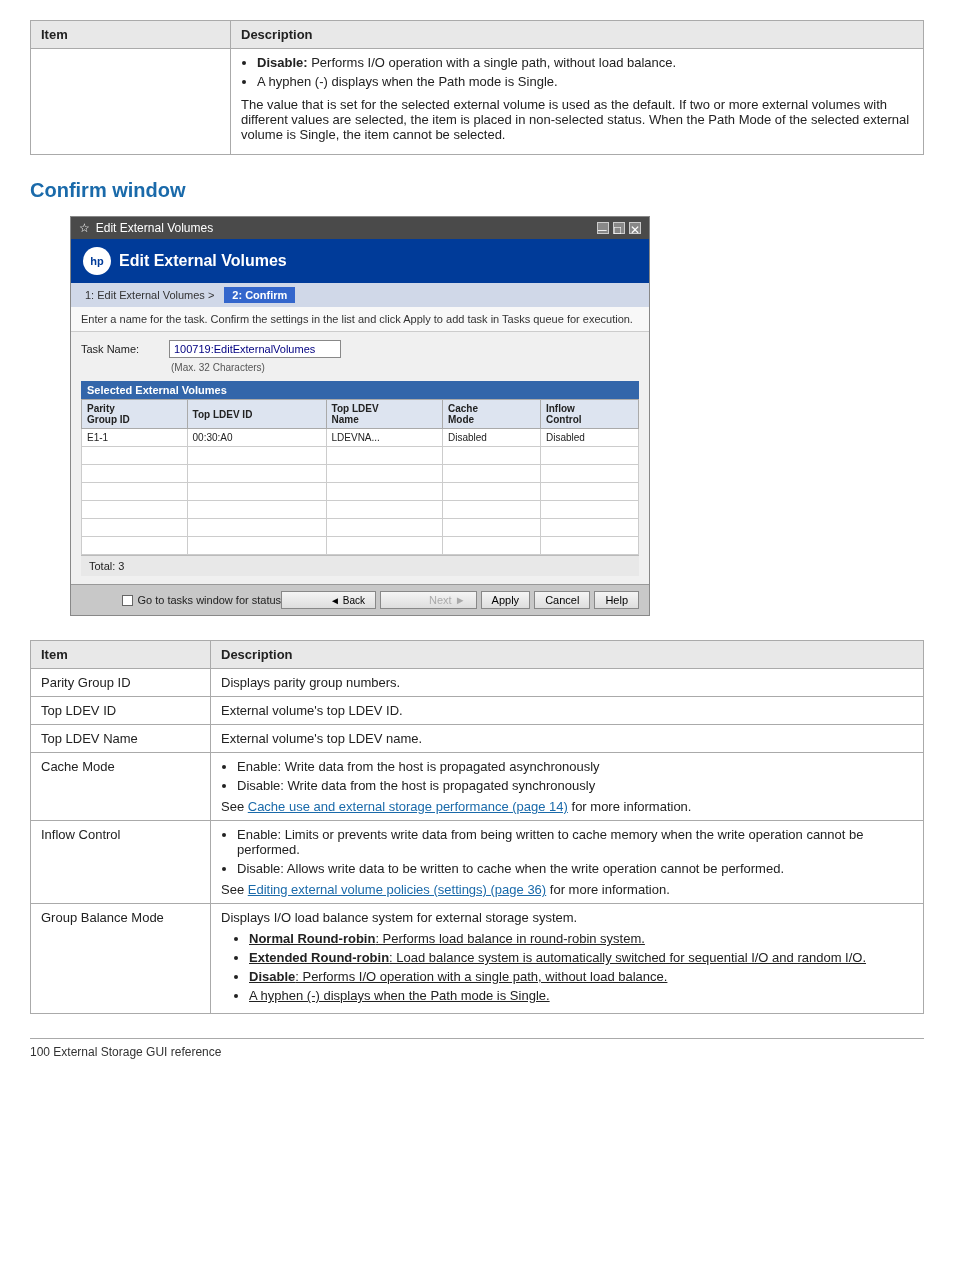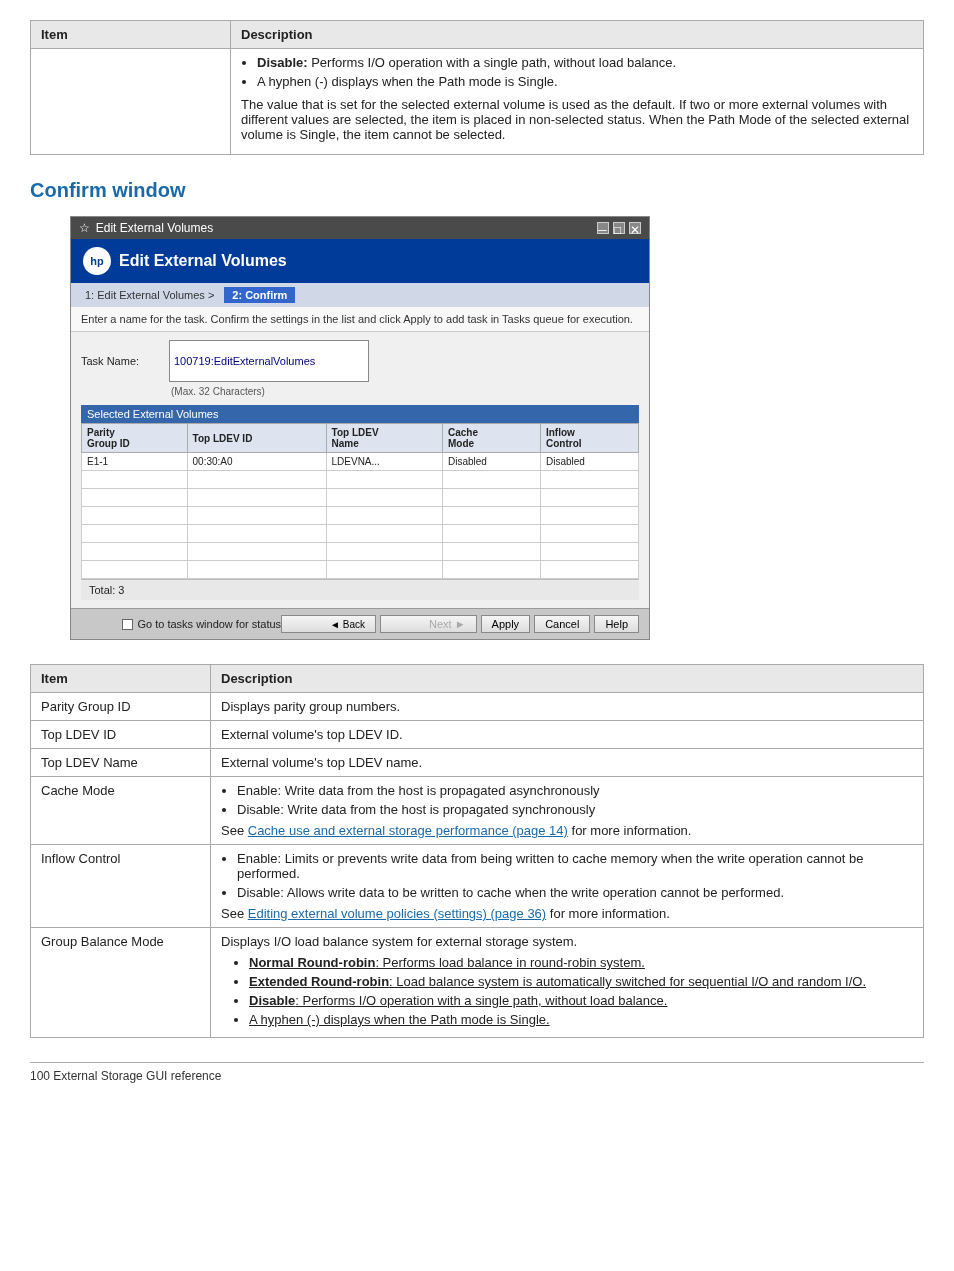--- a/index.html
+++ b/index.html
@@ -146,38 +146,38 @@
       display: flex;
       align-items: center;
       gap: 8px;
       margin-bottom: 4px;
       font-size: 11px;
     }
     .task-name-row label { min-width: 80px; }
     .task-name-input {
       border: 1px solid #888;
       background: #fff;
-      padding: 14px 4px;
-      font-size: 11px;
-      width: 200px;
+      padding: 2px 4px;
+      font-size: 11px;
+      width: 172px;
       color: #000080;
     }
     .task-chars-hint {
       font-size: 10px;
       color: #555;
       margin-left: 90px;
       margin-bottom: 8px;
     }
 
     .sel-ext-volumes-header {
       background: #3366aa;
       color: #fff;
       padding: 3px 6px;
       font-size: 11px;
-      font-weight: normal;
+      font-weight: bold;
       margin-bottom: 0;
     }
 
     .inner-table {
       width: 100%;
       border-collapse: collapse;
       font-size: 10px;
       background: #fff;
     }
     .inner-table th {

